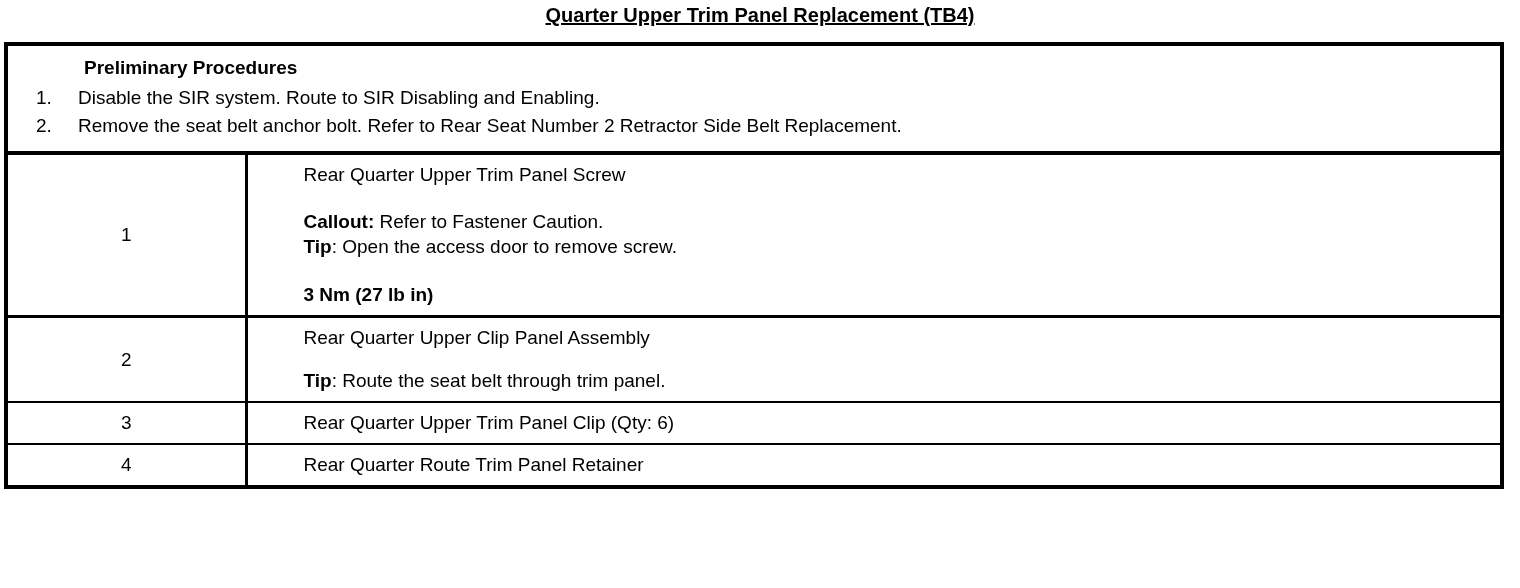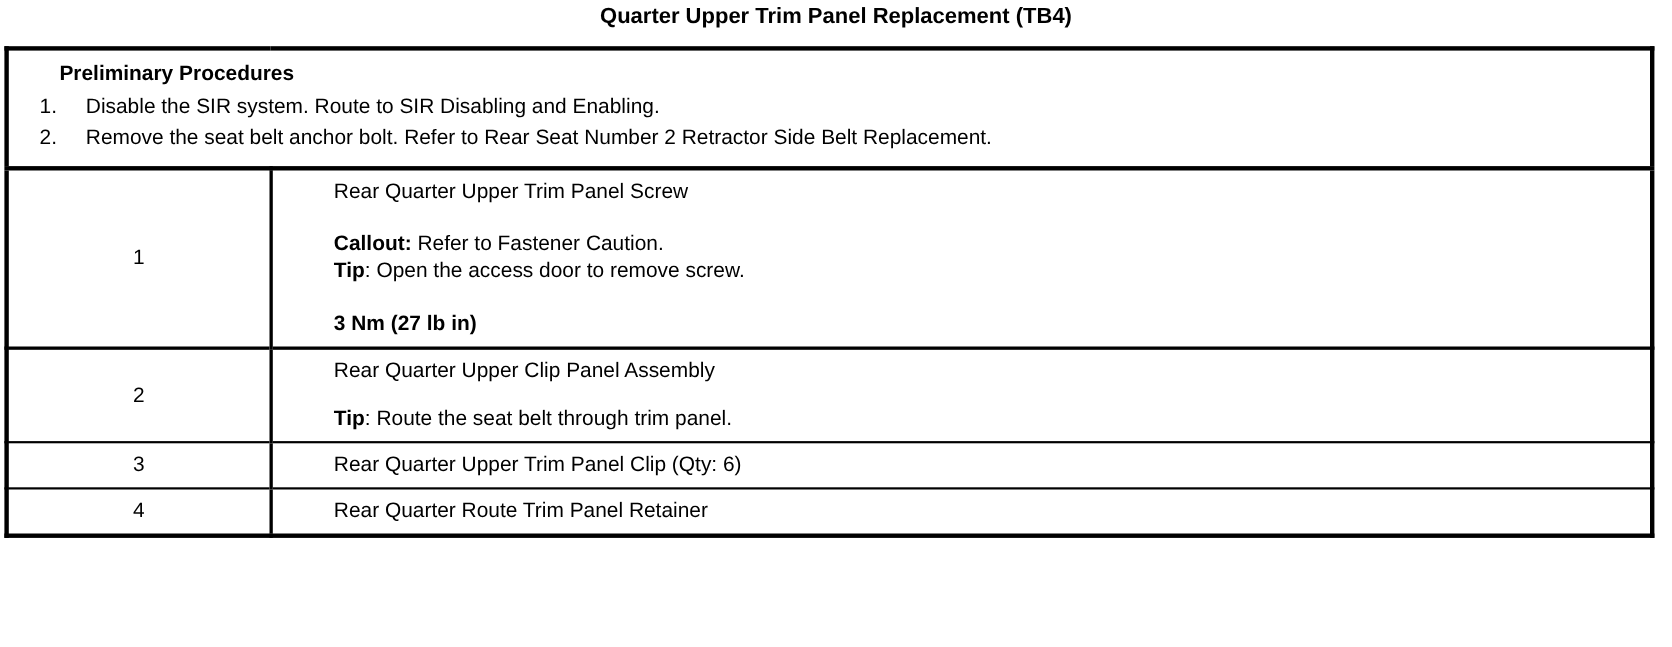--- a/index.html
+++ b/index.html
@@ -14,20 +14,21 @@
     font-family: "Liberation Sans", sans-serif;
     color: #000000;
     overflow: hidden;
   }
 
   .page {
     position: relative;
     width: 1520px;
     height: 492px;
     box-sizing: border-box;
+    text-decoration: underline;
   }
 
   .doc-title {
     text-align: center;
     font-size: 20px;
     font-weight: bold;
     line-height: 1;
     padding-top: 5px;
     padding-bottom: 6px;
     letter-spacing: 0px;
@@ -72,21 +73,21 @@
   }
 
   
   tr.prelim td {
     border-bottom: 4px solid #000;
     padding: 9px 8px 11px 8px;
   }
   .prelim-title {
     font-weight: bold;
     font-size: 19px;
-    margin-left: 38px;
+    margin-left: 68px;
     margin-bottom: 4px;
   }
   ol.prelim-list {
     margin: 0;
     padding: 0;
     list-style: none;
   }
   ol.prelim-list li {
     position: relative;
     padding-left: 62px;

